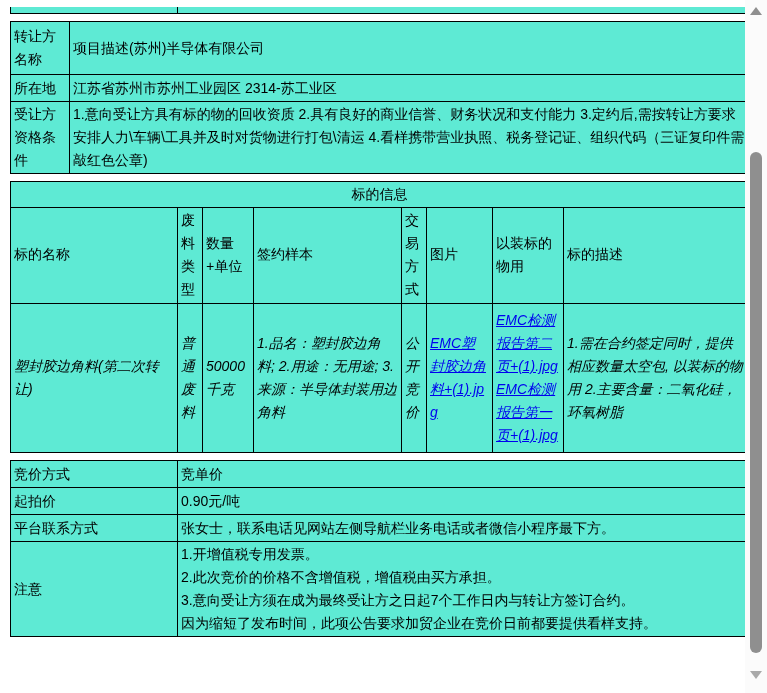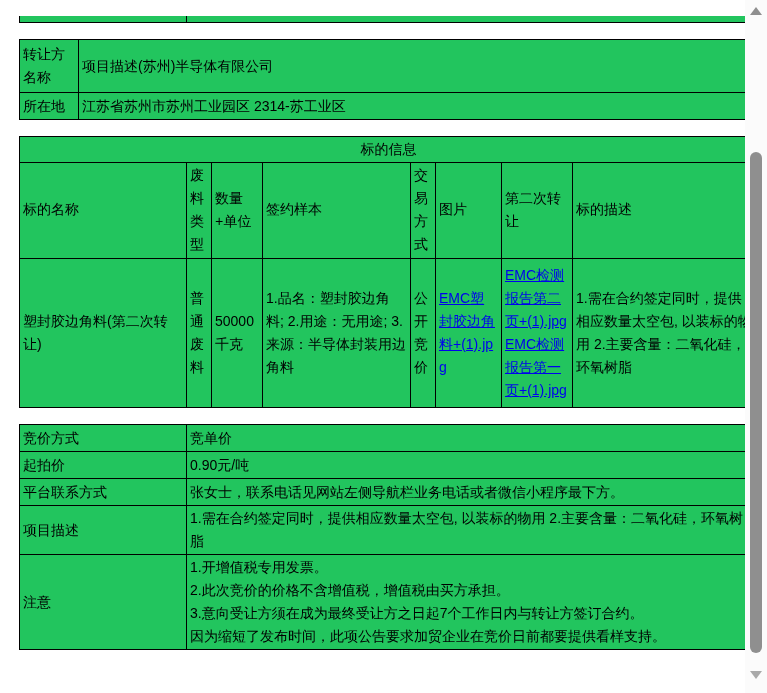--- a/index.html
+++ b/index.html
@@ -1,30 +1,30 @@
 <!DOCTYPE html>
 <html><head>
 <meta charset="utf-8">
 <style>
   html,body{margin:0;padding:0;background:#fff;}
   .page{position:relative;width:767px;height:693px;background:#fff;overflow:hidden;
         font-family:"Liberation Sans",sans-serif;font-size:14px;color:#000;}
   .content{position:absolute;left:3px;top:0;width:740px;}
-  table.t{border-collapse:collapse;table-layout:fixed;width:739px;margin:16px;background:#22c55e;}
+  table.t{border-collapse:collapse;table-layout:fixed;width:739px;margin:7px;background:#5eead4;}
   table.t td{border:1px solid #000;padding:1px 3px;line-height:23px;vertical-align:middle;
              overflow:hidden;word-break:break-all;}
   table.t-sliver{border-top:none;}
   table.t-sliver td{height:6px;border-top:none;padding:0;}
   .lbl{text-align:left;}
   .r-name td{height:50px;}
   .r-line td{height:24px;}
   .r-cond td{height:68px;}
   .r-title td{height:23px;text-align:center;}
   .r-head td{height:93px;font-family:Liberation Mono, monospace;}
-  .r-data td{height:146px;}
+  .r-data td{height:146px;font-style:italic;}
   .r-proj td{height:28px;}
   .r-note td{height:92px;}
   .bold td{font-weight:normal;}
   .pre{white-space:pre-line;}
   a.lnk{color:#0000ee;text-decoration:underline;cursor:pointer;display:block;word-break:break-all;}
   .quality a.lnk{margin:0;}
   
   .scrollbar{position:absolute;top:0;right:0;width:22px;height:693px;background:#fbfbfb;}
   .sb-up{position:absolute;top:7px;left:5px;width:0;height:0;
          border-left:6px solid transparent;border-right:6px solid transparent;
@@ -61,20 +61,24 @@
         </colgroup>
       <tbody>
           <tr class="r-name">
         <td class="lbl">转让方名称</td>
         <td>项目描述(苏州)半导体有限公司</td>
       </tr>
       <tr class="r-line">
         <td class="lbl">所在地</td>
         <td>江苏省苏州市苏州工业园区 2314-苏工业区</td>
       </tr>
+      <tr class="r-cond">
+        <td class="lbl">受让方资格条件</td>
+        <td>1.意向受让方具有标的物的回收资质 2.具有良好的商业信誉、财务状况和支付能力 3.定约后,需按转让方要求安排人力\车辆\工具并及时对货物进行打包\清运 4.看样携带营业执照、税务登记证、组织代码（三证复印件需敲红色公章)</td>
+      </tr>
     </tbody>
       </table>
 
     <table class="t t-info">
       <colgroup>
         <col style="width:167px">
           <col style="width:25px">
           <col style="width:51px">
           <col style="width:148px">
         <col style="width:25px">
@@ -86,21 +90,21 @@
           <tr class="r-title">
         <td colspan="8">标的信息</td>
       </tr>
       <tr class="r-head">
         <td class="lbl">标的名称</td>
         <td class="lbl">废料类型</td>
         <td class="lbl">数量+单位</td>
         <td class="lbl">签约样本</td>
         <td class="lbl">交易方式</td>
         <td class="lbl">图片</td>
-        <td class="lbl">第二次转让</td>
+        <td class="lbl">以装标的物用</td>
         <td class="lbl">标的描述</td>
       </tr>
       <tr class="r-data">
         <td>塑封胶边角料(第二次转让)</td>
         <td>普通废料</td>
         <td>50000千克</td>
         <td>1.品名：塑封胶边角料; 2.用途：无用途; 3.来源：半导体封装用边角料</td>
         <td>公开竞价</td>
         <td>
           <a class="lnk" href="#">EMC塑封胶边角料+(1).jpg</a>
@@ -125,24 +129,20 @@
         <td>竞单价</td>
       </tr>
       <tr class="r-line bold">
         <td class="lbl">起拍价</td>
         <td>0.90元/吨</td>
       </tr>
       <tr class="r-line">
         <td class="lbl">平台联系方式</td>
         <td>张女士，联系电话见网站左侧导航栏业务电话或者微信小程序最下方。</td>
       </tr>
-      <tr class="r-proj">
-        <td class="lbl">项目描述</td>
-        <td>1.需在合约签定同时，提供相应数量太空包, 以装标的物用 2.主要含量：二氧化硅，环氧树脂</td>
-      </tr>
       <tr class="r-note">
         <td class="lbl">注意</td>
         <td class="pre">1.开增值税专用发票。
 2.此次竞价的价格不含增值税，增值税由买方承担。
 3.意向受让方须在成为最终受让方之日起7个工作日内与转让方签订合约。
 因为缩短了发布时间，此项公告要求加贸企业在竞价日前都要提供看样支持。</td>
       </tr>
     </tbody>
       </table>
   </div>

